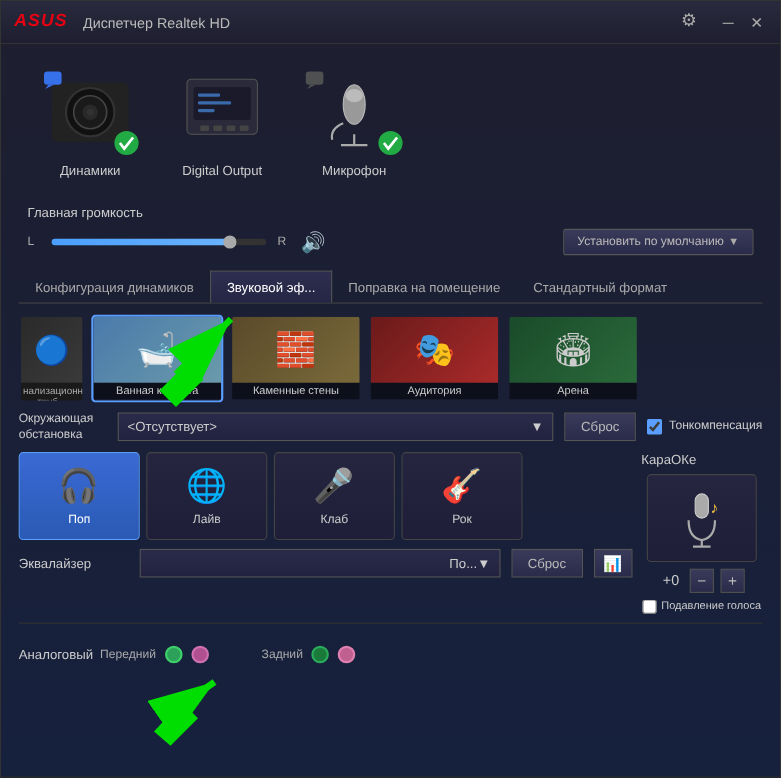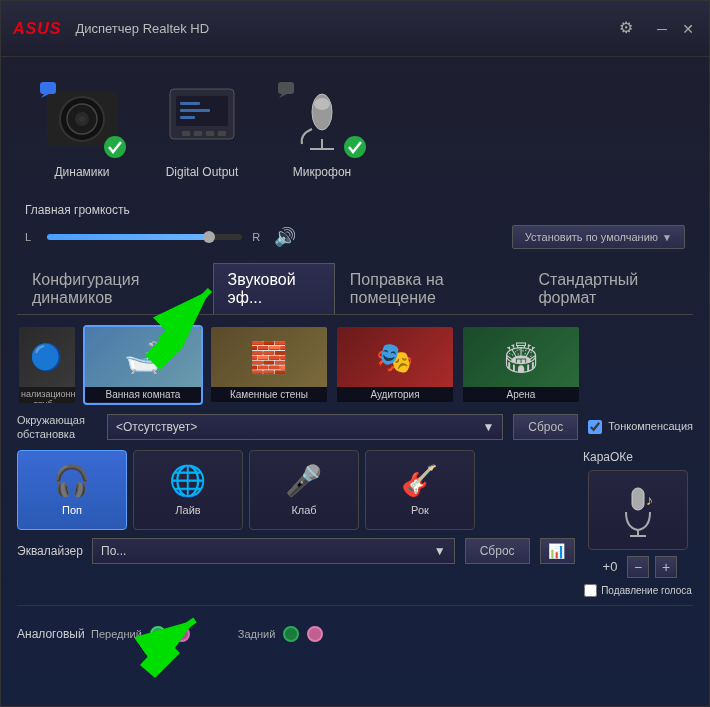--- a/index.html
+++ b/index.html
@@ -15,21 +15,21 @@
       width: 710px;
       height: 707px;
       background: linear-gradient(180deg, #1e1e2e 0%, #16213e 100%);
       border: 1px solid #333;
       display: flex;
       flex-direction: column;
     }
     
     .titlebar {
       background: linear-gradient(180deg, #2a2a3e 0%, #1e1e30 100%);
-      height: 56px;
+      height: 39px;
       display: flex;
       align-items: center;
       padding: 0 12px;
       border-bottom: 1px solid #333;
       flex-shrink: 0;
     }
     .titlebar-logo {
       color: #e60012;
       font-weight: bold;
       font-size: 16px;
@@ -176,21 +176,21 @@
       color: #aaa;
       font-size: 10px;
     }
     
     .tabs-row {
       display: flex;
       border-bottom: 1px solid #444;
     }
     .tab {
       padding: 7px 14px;
-      font-size: 16px;
+      font-size: 12px;
       color: #aaa;
       cursor: pointer;
       border: 1px solid transparent;
       border-bottom: none;
       position: relative;
     }
     .tab.active {
       background: linear-gradient(180deg, #2e2e50 0%, #252545 100%);
       color: #fff;
       border-color: #555;
@@ -340,21 +340,22 @@
     .eq-dropdown {
       flex: 1;
       background: linear-gradient(180deg, #2a2a4a, #222240);
       border: 1px solid #555;
       color: #ccc;
       font-size: 12px;
       padding: 5px 8px;
       cursor: pointer;
       display: flex;
       align-items: center;
-      justify-content: space-between;
+      justify-content: flex-end;
+      margin-left: 35px;
     }
     .eq-icon-btn {
       background: linear-gradient(180deg, #3a3a5a 0%, #2a2a4a 100%);
       border: 1px solid #555;
       color: #bbb;
       font-size: 14px;
       padding: 4px 8px;
       cursor: pointer;
     }
     

